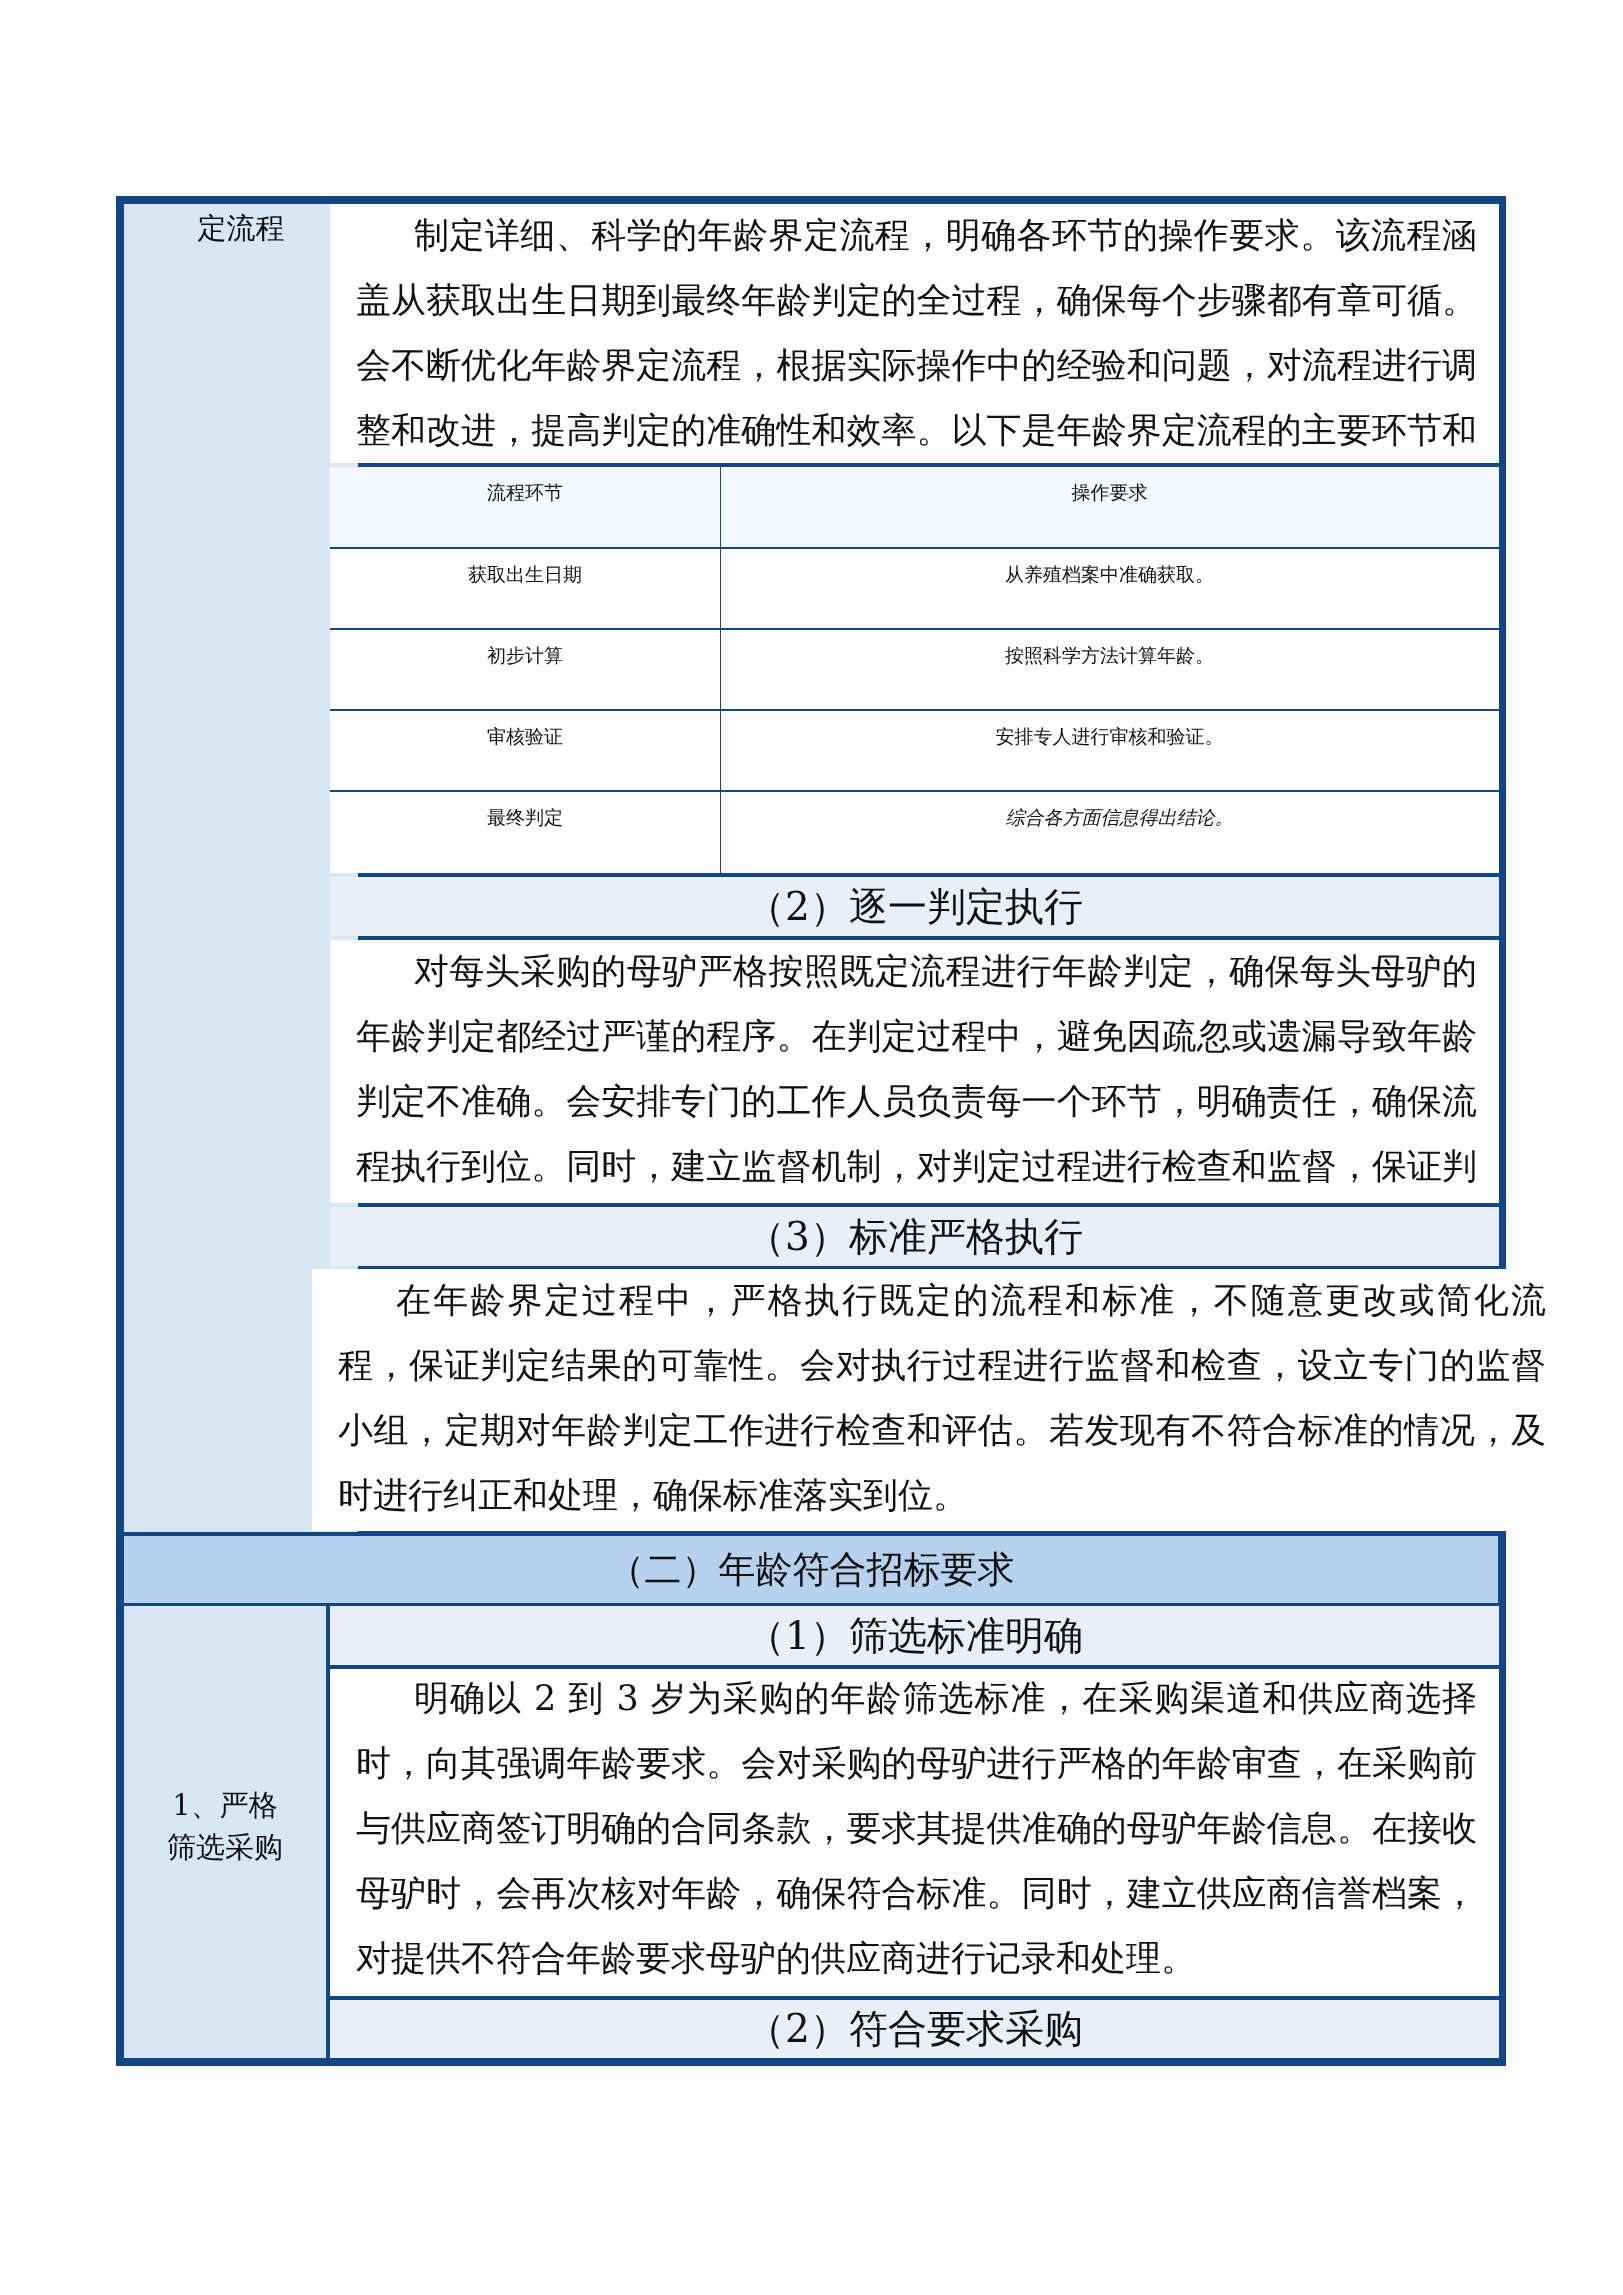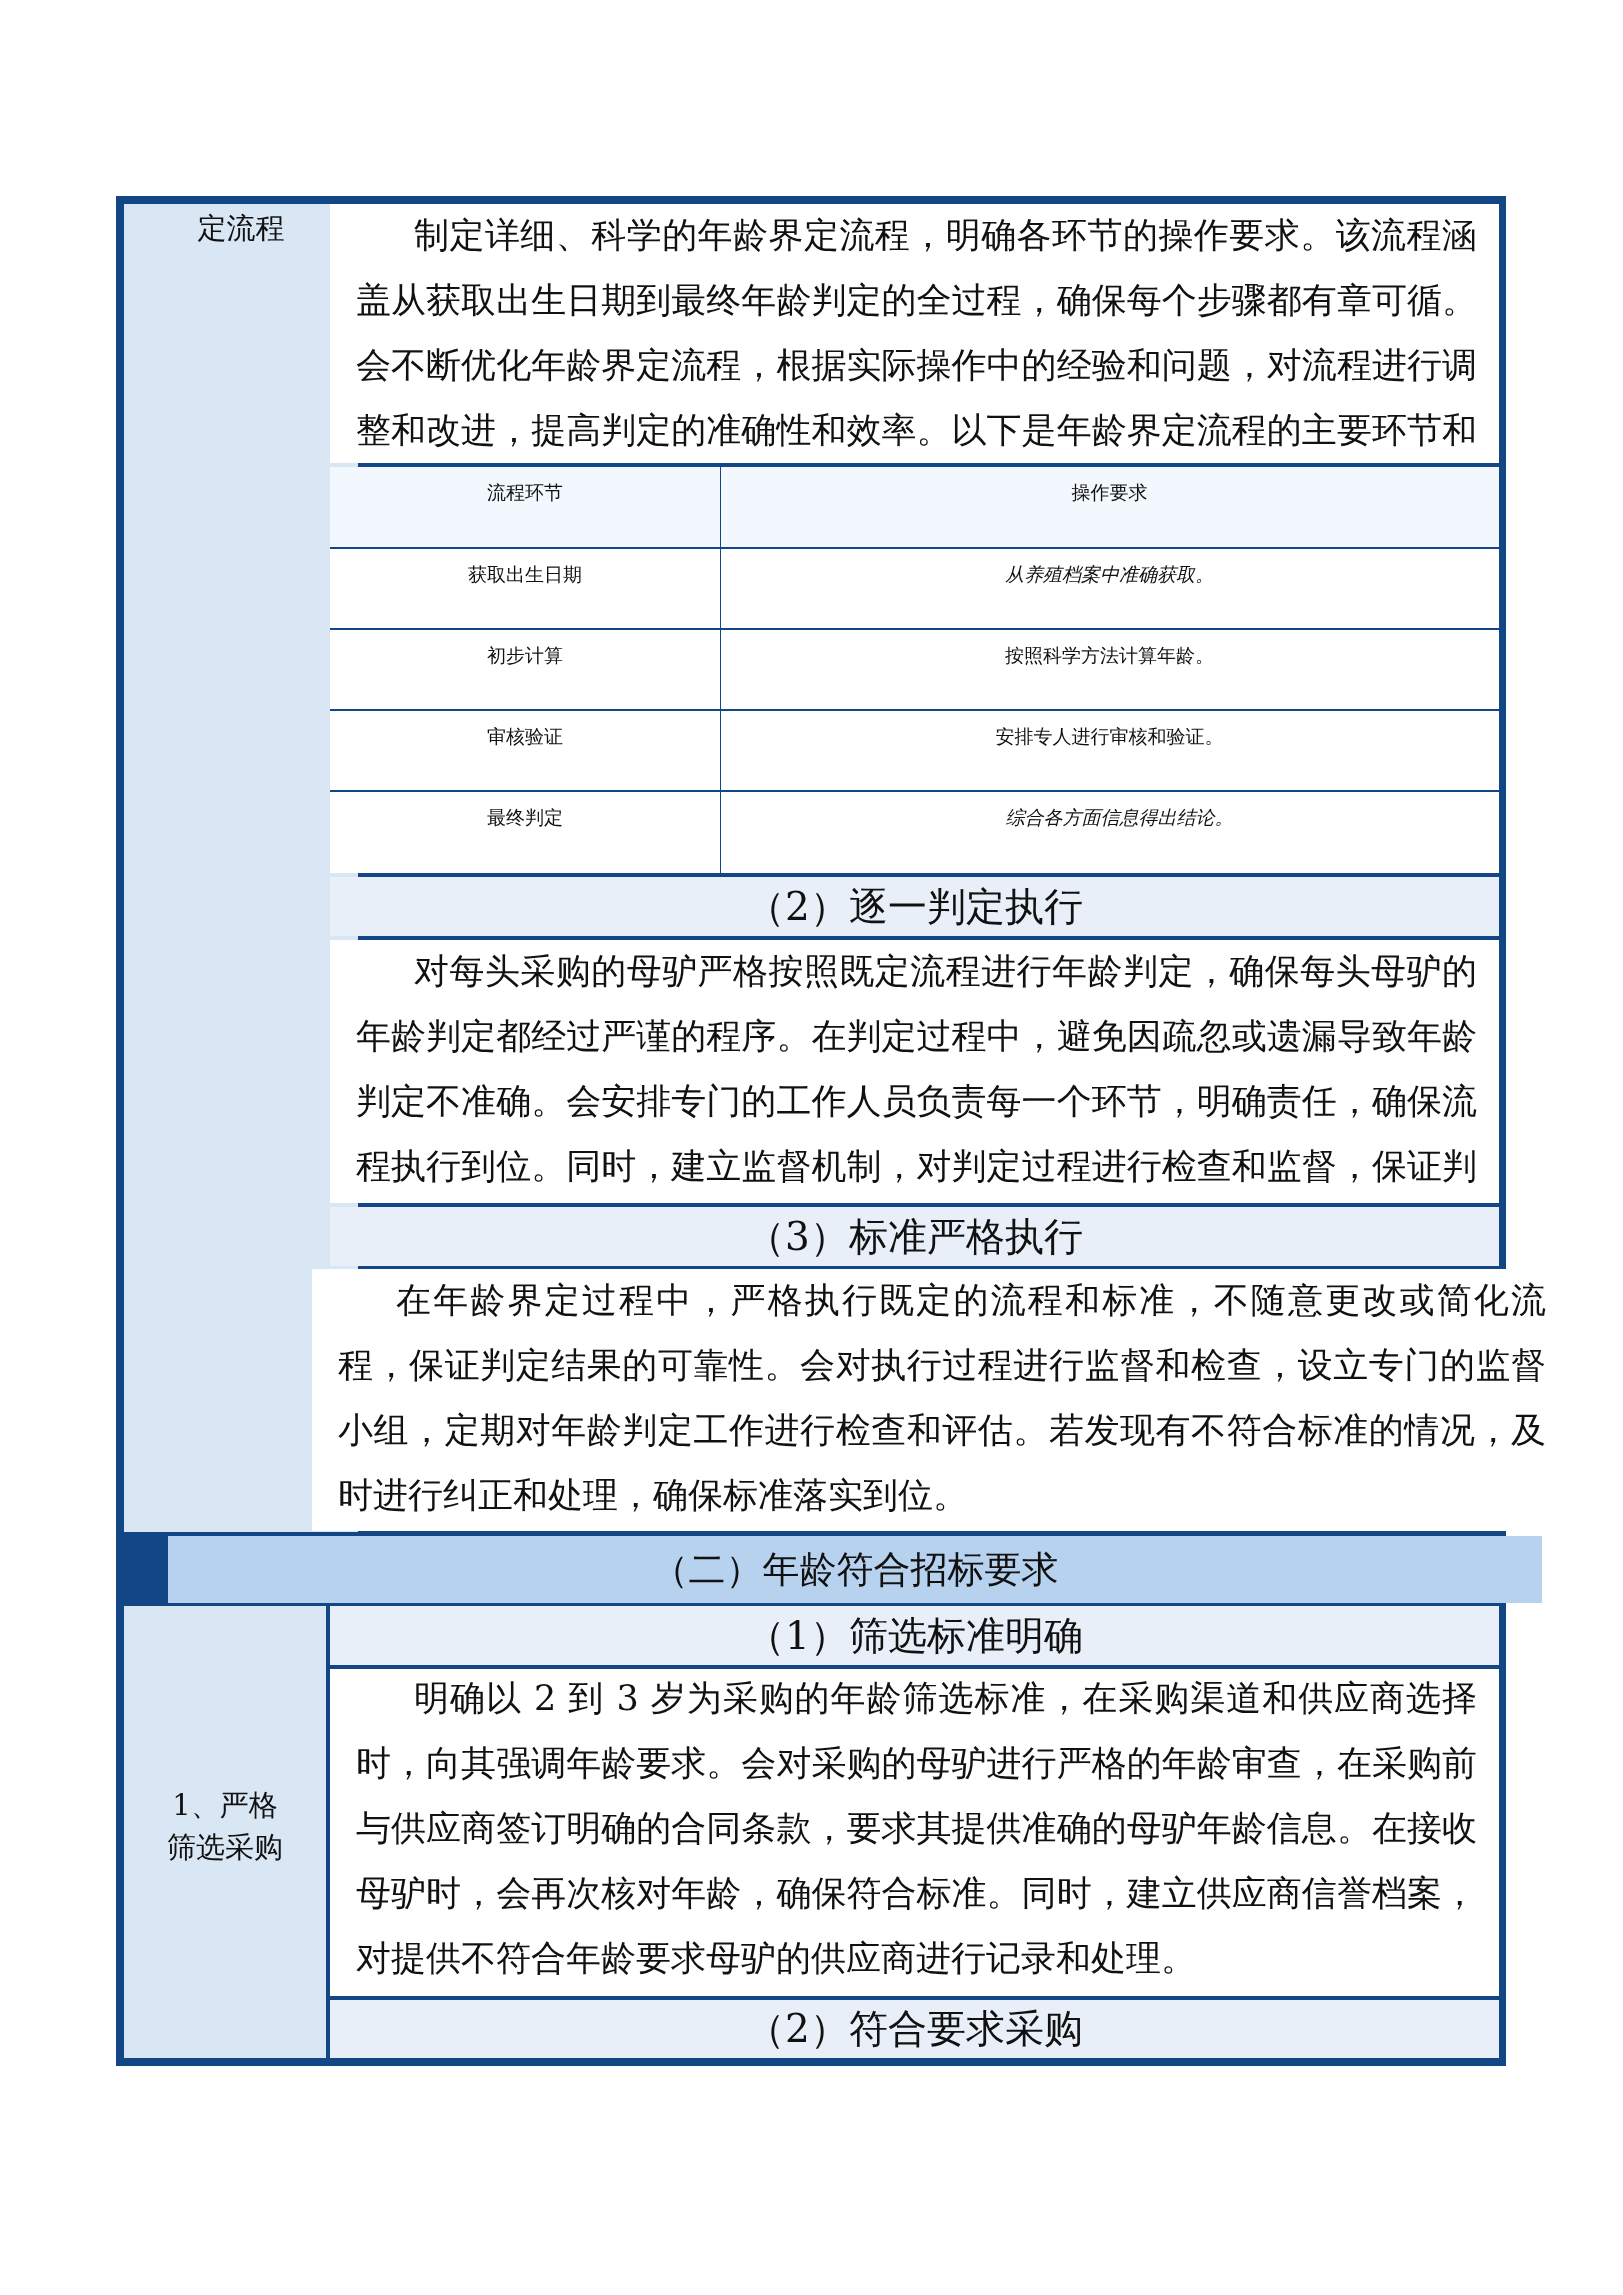--- a/index.html
+++ b/index.html
@@ -4,21 +4,21 @@
 <style>
   html, body { margin: 0; padding: 0; background: #ffffff; }
   body { width: 1623px; height: 2295px; position: relative; overflow: hidden;
          font-family: "DejaVu Serif", "Liberation Serif", serif; color: #111; }
   .abs { position: absolute; box-sizing: border-box; }
   .blue { background: #124684; }
   .left-cell { background: #d9e6f4; }
   .sub-head { background: #e8eff8; display: flex; align-items: center; justify-content: center;
               font-size: 39px; }
   .sec-head { background: #b7d2ee; display: flex; align-items: center; justify-content: center;
-              font-size: 37px; margin-left: 44px; }
+              font-size: 37px; }
   .para { background: #ffffff; font-size: 35px; line-height: 65px; padding: 0 22px 0 26px;
           text-align: justify; text-align-last: left; }
   .para p { margin: 0; text-indent: 58px; }
   .left-label { font-size: 29px; line-height: 42px; text-align: center; }
   .itable { background: #ffffff; }
   .ihead { background: #f2f8fd; }
   .icell { position: absolute; display: flex; justify-content: center; font-size: 19px;
            padding-top: 13px; box-sizing: border-box; }
 </style>
 </head>
@@ -41,21 +41,21 @@
   <div class="abs blue" style="left:0; top:161px; width:1169px; height:2px;"></div>
   <div class="abs blue" style="left:0; top:242px; width:1169px; height:2px;"></div>
   <div class="abs blue" style="left:0; top:323px; width:1169px; height:2px;"></div>
 
   <div class="abs blue" style="left:390px; top:0; width:1.3px; height:406px;"></div>
 
   <div class="icell" style="left:0; top:0; width:390px; height:80px;">流程环节</div>
   <div class="icell" style="left:391px; top:0; width:777px; height:80px;">操作要求</div>
 
   <div class="icell" style="left:0; top:82px; width:390px; height:79px;">获取出生日期</div>
-  <div class="icell" style="left:391px; top:82px; width:777px; height:97px;font-style:italic;">从养殖档案中准确获取。</div>
+  <div class="icell" style="left:391px; top:82px; width:777px; height:97px;">从养殖档案中准确获取。</div>
 
   <div class="icell" style="left:0; top:163px; width:390px; height:62px;">初步计算</div>
   <div class="icell" style="left:391px; top:163px; width:777px; height:79px;">按照科学方法计算年龄。</div>
 
   <div class="icell" style="left:0; top:244px; width:390px; height:79px;">审核验证</div>
   <div class="icell" style="left:391px; top:244px; width:777px; height:56px;">安排专人进行审核和验证。</div>
 
   <div class="icell" style="left:0; top:325px; width:390px; height:80px;">最终判定</div>
   <div class="icell" style="left:401px; top:325px; width:777px; height:61px;font-style:italic;">综合各方面信息得出结论。</div>
 </div>

